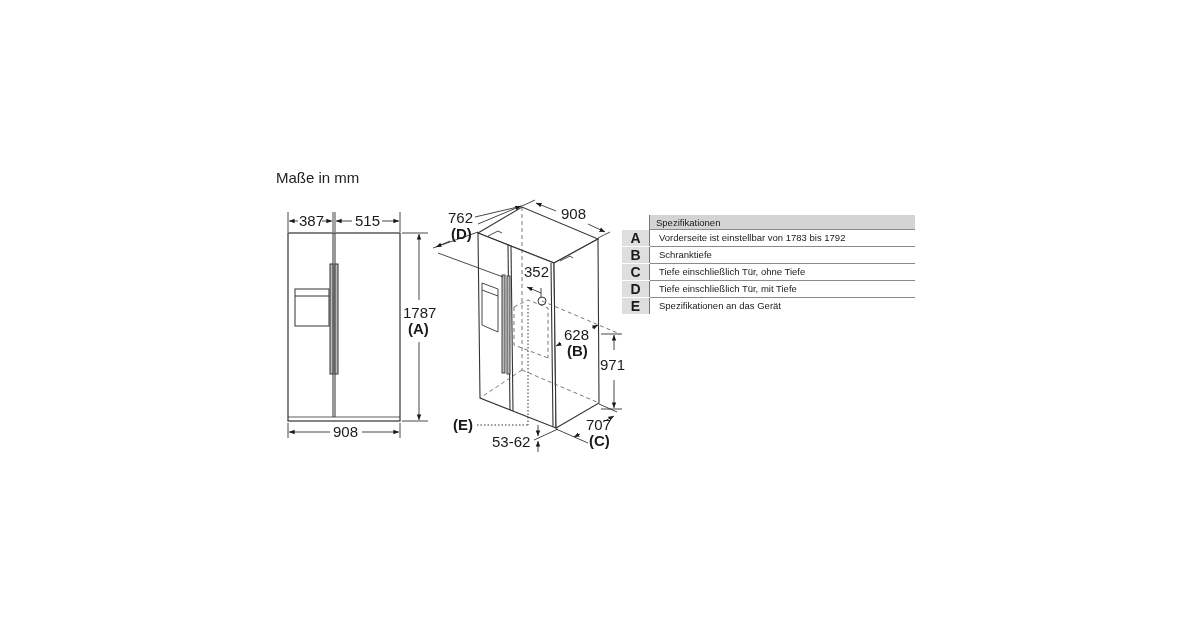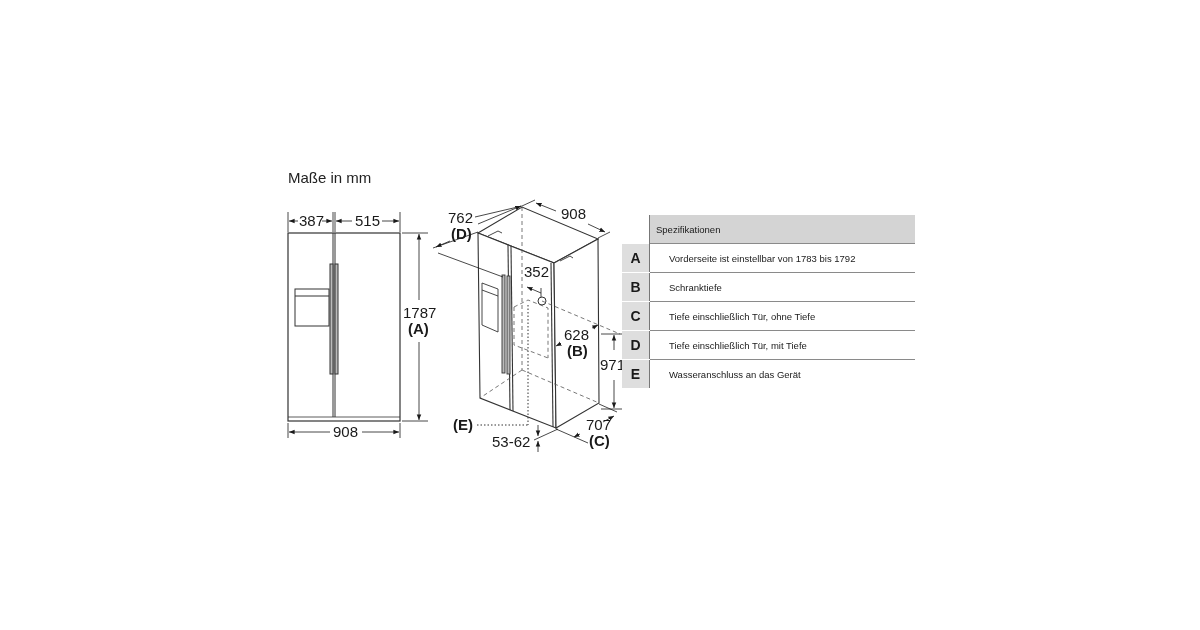--- a/index.html
+++ b/index.html
@@ -1,30 +1,30 @@
 <!DOCTYPE html>
 <html><head>
 <meta charset="utf-8">
 <style>
   html, body { margin: 0; padding: 0; background: #ffffff; }
   body { width: 1200px; height: 630px; position: relative; overflow: hidden;
          font-family: "Liberation Sans", sans-serif; color: #1a1a1a; }
-  .title { position: absolute; left: 288px; top: 169px; font-size: 15px; color: #222; }
+  .title { position: absolute; left: 276px; top: 169px; font-size: 15px; color: #222; }
   svg.drawing { position: absolute; left: 0; top: 0; width: 1200px; height: 630px; }
   svg text { font-family: "Liberation Sans", sans-serif; fill: #1a1a1a; }
   .dim { font-size: 15px; }
   .dimb { font-size: 15px; font-weight: bold; }
   .spec { position: absolute; left: 622px; top: 215px; width: 293px; border-collapse: collapse;
           font-size: 9.5px; }
-  .spec td { padding: 0; height: 28px; vertical-align: middle; }
+  .spec td { padding: 0; height: 14px; vertical-align: middle; }
   .spec .hdr td.lbl { background: #d4d4d4; padding-left: 6px; }
   .spec .hdr td.key { background: #fff; border-right: 1px solid #777; }
   .spec td.key { width: 27px; background: #dedede; text-align: center; font-weight: bold;
                  font-size: 14px; border-right: 1px solid #777; }
-  .spec td.lbl { padding-left: 19px; border-bottom: 1.5px solid #8a8a8a; }
+  .spec td.lbl { padding-left: 9px; border-bottom: 1.5px solid #8a8a8a; }
   .spec tr.row td.key { border-bottom: 1.5px solid #fff; }
   .spec tr.row:last-child td.lbl { border-bottom: none; }
 </style>
 </head>
 <body>
 
 <div class="title">Maße in mm</div>
 
 <svg class="drawing" viewBox="0 0 1200 630">
   <defs>
@@ -170,16 +170,16 @@
   <tr class="row">
     <td class="key">C</td>
     <td class="lbl">Tiefe einschließlich Tür, ohne Tiefe</td>
   </tr>
   <tr class="row">
     <td class="key">D</td>
     <td class="lbl">Tiefe einschließlich Tür, mit Tiefe</td>
   </tr>
   <tr class="row">
     <td class="key">E</td>
-    <td class="lbl">Wasseranschluss an das Gerät</td>
+    <td class="lbl">Spezifikationen an das Gerät</td>
   </tr>
 </tbody>
   </table>
 
 </body></html>

